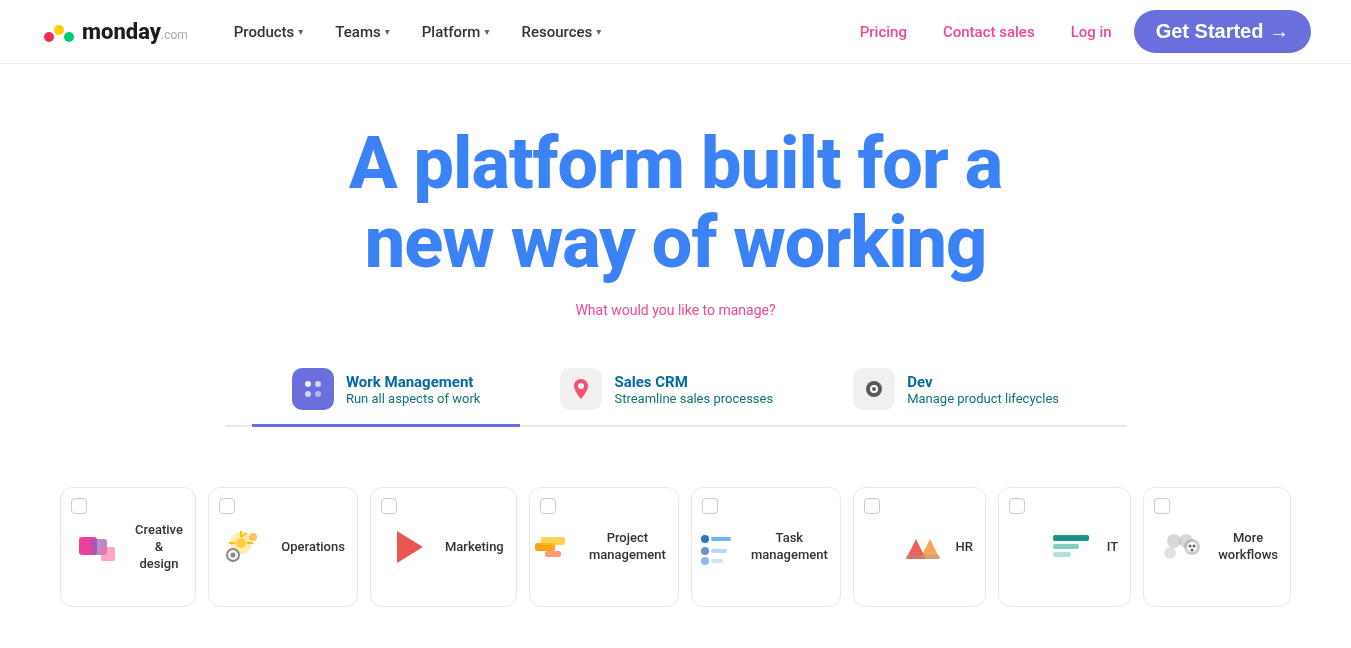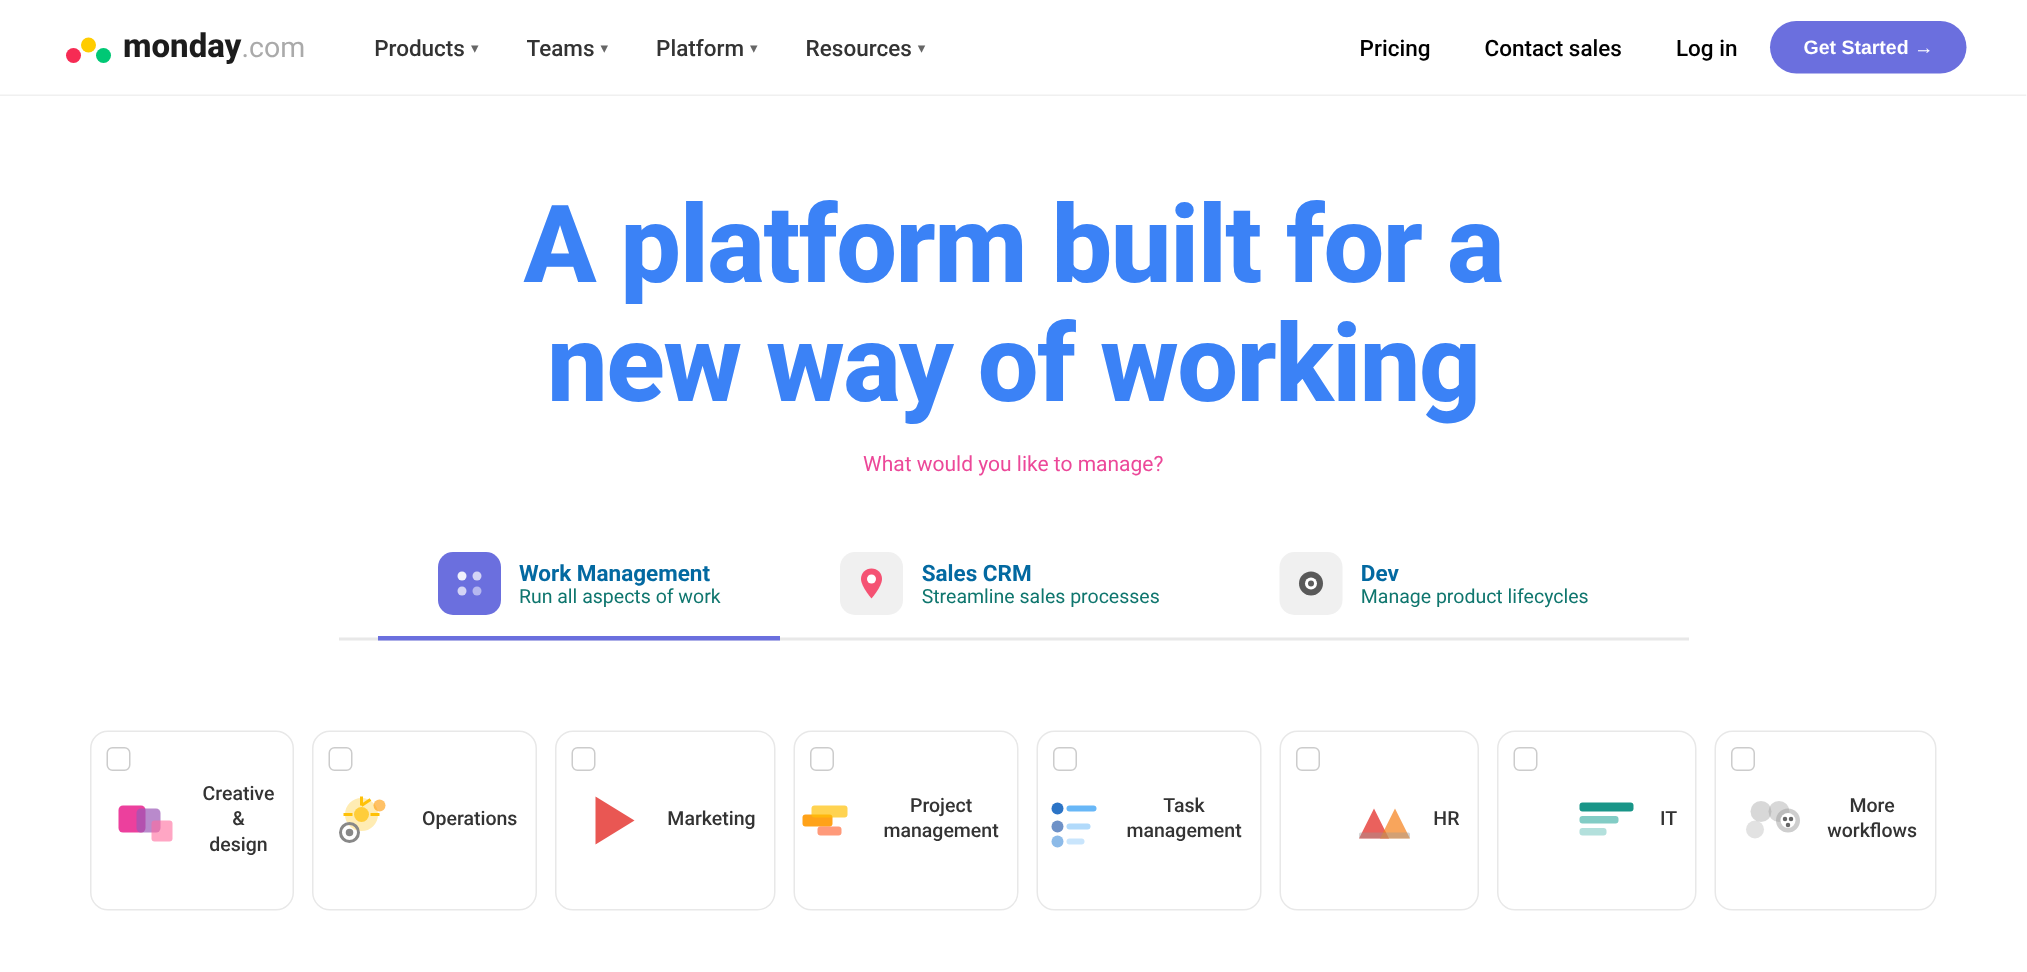--- a/index.html
+++ b/index.html
@@ -55,32 +55,32 @@
     }
     .nav-right {
       margin-left: auto;
       display: flex;
       align-items: center;
       gap: 8px;
     }
     .nav-link {
       padding: 8px 14px;
       font-size: 15px;
-      color: #000000;
+      color: #ec4899;
       cursor: pointer;
       font-weight: 500;
       border-radius: 6px;
     }
     .btn-get-started {
       background: #6B6FDE;
       color: #fff;
       border: none;
       padding: 10px 22px;
       border-radius: 24px;
-      font-size: 13px;
+      font-size: 20px;
       font-weight: 600;
       cursor: pointer;
       display: flex;
       align-items: center;
       gap: 6px;
     }
 
     
     .hero {
       text-align: center;
@@ -205,21 +205,21 @@
 <body>
 
 <nav class="navbar">
   <a class="logo" href="#">
     <svg class="logo-icon" viewBox="0 0 38 38" fill="none" xmlns="http://www.w3.org/2000/svg">
       <rect width="38" height="38" rx="8" fill="white"></rect>
       <ellipse cx="9" cy="24" rx="5" ry="5" fill="#F62B54"></ellipse>
       <ellipse cx="19" cy="17" rx="5" ry="5" fill="#FFCC00"></ellipse>
       <ellipse cx="29" cy="24" rx="5" ry="5" fill="#00C875"></ellipse>
     </svg>
-    <span style="font-size:22px;font-weight:800;color:#1c1c1c;">monday<span style="color:#aaa;font-weight:400;font-size:19px;">.com</span></span>
+    <span style="font-size:22px;font-weight:800;color:#1c1c1c;">monday<span style="color:#aaa;font-weight:400;font-size:12px;">.com</span></span>
   </a>
 
   <div class="nav-left">
     <div class="nav-item">
       <span>Products</span>
       <span class="nav-chevron">▾</span>
     </div>
     <div class="nav-item">
       <span>Teams</span>
       <span class="nav-chevron">▾</span>

